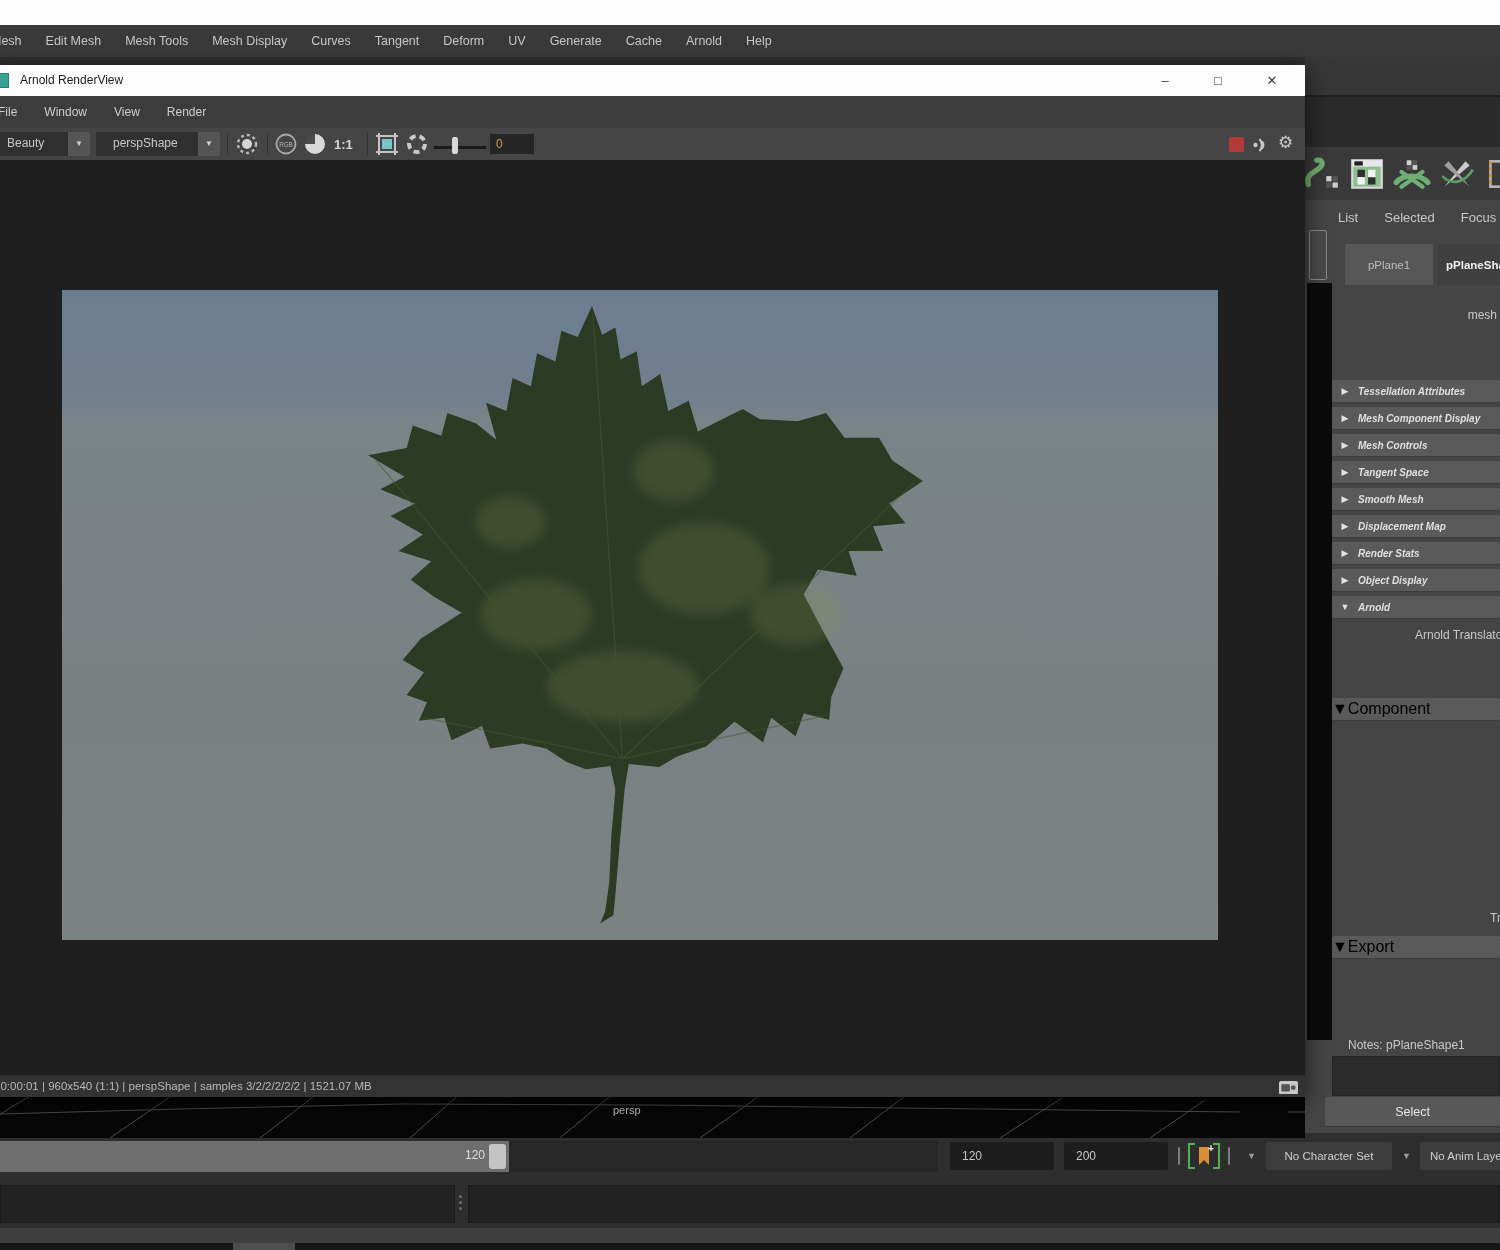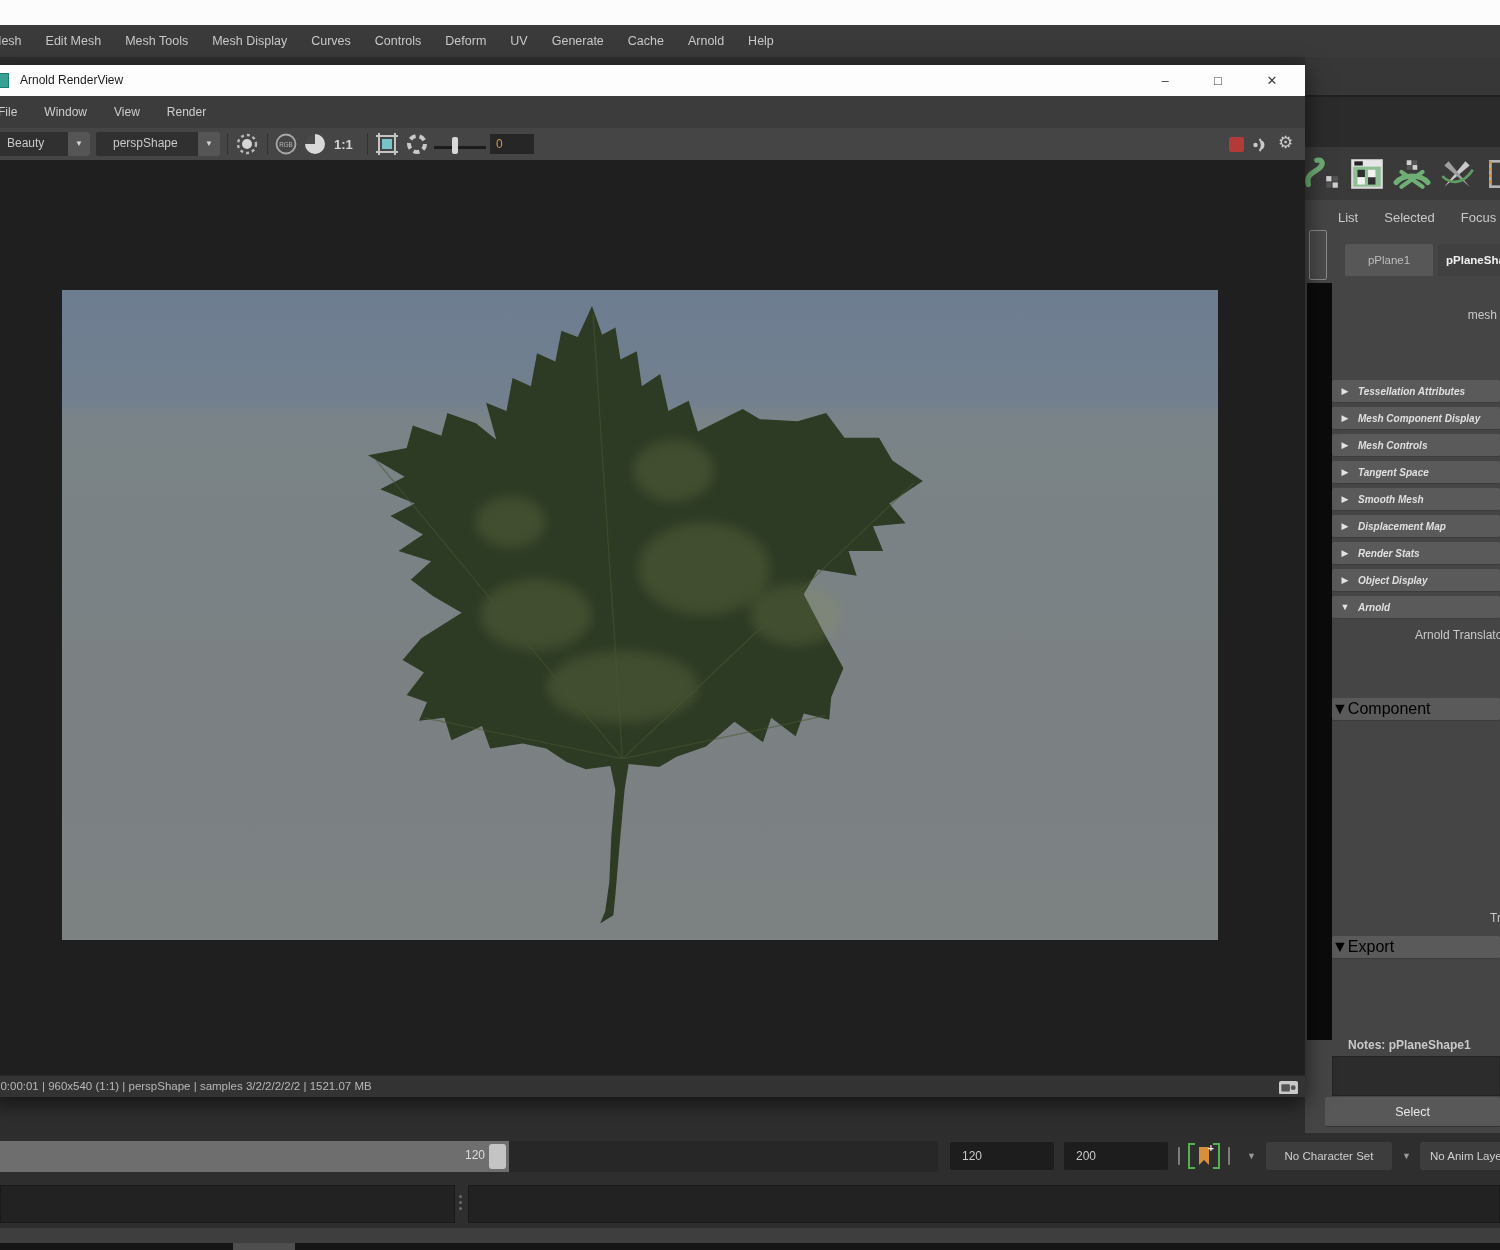--- a/index.html
+++ b/index.html
@@ -21,41 +21,41 @@
   #right-upper-b { left:1305px; top:95px; width:195px; height:52px; background:#2b2b2b; border-top:2px solid #202020; }
   #shelf-row { left:1300px; top:147px; width:200px; height:53px; background:#3a3a3a;
                display:flex; align-items:center; gap:7px; padding-left:3px; }
   .shelf-icon { width:38px; height:38px; flex:0 0 38px; }
   .shelf-icon svg { width:100%; height:100%; }
 
   
   #attr-panel { left:1305px; top:200px; width:195px; height:933px; background:#454545; overflow:hidden; }
   #ae-menu { position:absolute; left:33px; top:10px; display:flex; gap:26px;
              color:#c9c9c9; font-size:13px; white-space:nowrap; }
-  .ae-tab { position:absolute; top:44px; height:32px; font-size:11.5px;
+  .ae-tab { position:absolute; top:44px; height:41px; font-size:11.5px;
             display:flex; align-items:center; justify-content:center; overflow:hidden; white-space:nowrap; }
   #ae-tab-1 { left:40px; width:88px; background:#575757; color:#bdbdbd; border-radius:2px 2px 0 0; }
   #ae-tab-2 { left:133px; width:70px; background:#404040; color:#f0f0f0; font-weight:bold;
               justify-content:flex-start; padding-left:8px; border-radius:2px 2px 0 0; }
   #ae-mesh-label { position:absolute; left:100px; top:108px; width:92px; text-align:right;
                    color:#c9c9c9; font-size:12px; }
   #ae-strip-box { position:absolute; left:4px; top:30px; width:18px; height:50px;
                   border:1px solid #8a8a8a; background:#4a4a4a; border-radius:2px; }
   #ae-black-strip { position:absolute; left:2px; top:83px; width:25px; height:757px; background:#0b0b0b; }
   #ae-sections { position:absolute; left:27px; top:180px; width:168px; }
   .ae-sec { height:23px; margin-bottom:4px; background:#5a5a5a; border-radius:2px;
             display:flex; align-items:center; overflow:hidden; white-space:nowrap;
             border-bottom:1px solid #3c3c3c; }
   .ae-sec .arr { width:26px; text-align:center; color:#e3e3e3; font-size:9px; flex:0 0 26px; }
   .ae-sec .lbl { color:#e0e0e0; font-size:10px; font-weight:bold;font-style:italic; }
   .ae-hdr { position:absolute; left:27px; width:168px; height:23px; background:#5a5a5a; border-radius:2px;
             display:flex; align-items:center; overflow:hidden; white-space:nowrap; border-bottom:1px solid #3c3c3c; }
   #ae-translator { position:absolute; left:110px; top:428px; color:#c9c9c9; font-size:12px; white-space:nowrap; }
   #ae-trace { position:absolute; left:157px; top:711px; color:#c9c9c9; font-size:12px; white-space:nowrap;margin-left:28px; }
-  #ae-notes-label { position:absolute; left:43px; top:838px; color:#c9c9c9; font-size:12px; font-weight:bold; white-space:nowrap; }
+  #ae-notes-label { position:absolute; left:43px; top:838px; color:#c9c9c9; font-size:12px; font-weight:normal; white-space:nowrap; }
   #ae-notes-box { position:absolute; left:27px; top:856px; width:168px; height:40px; background:#2c2c2c; border:1px solid #242424; }
   #ae-select-btn { position:absolute; left:20px; top:897px; width:175px; height:30px; background:#585858;
                    color:#e8e8e8; font-size:12.5px; display:flex; align-items:center; justify-content:center;
                    border-radius:2px; border-bottom:1px solid #333; }
 
   
   #viewport-strip { left:0; top:1090px; width:1305px; height:48px; background:#070707; overflow:hidden; }
   #persp-label { position:absolute; left:613px; top:14px; color:#c9c9c9; font-size:11px; }
 
   
@@ -135,21 +135,21 @@
 
 <div id="stage">
 
   <div class="abs" id="top-white"></div>
   <div class="abs" id="main-menubar">
       <div class="mi">Mesh</div>
       <div class="mi">Edit Mesh</div>
       <div class="mi">Mesh Tools</div>
       <div class="mi">Mesh Display</div>
       <div class="mi">Curves</div>
-      <div class="mi">Controls</div>
+      <div class="mi">Tangent</div>
       <div class="mi">Deform</div>
       <div class="mi">UV</div>
       <div class="mi">Generate</div>
       <div class="mi">Cache</div>
       <div class="mi">Arnold</div>
       <div class="mi">Help</div>
     </div>
 
   <div class="abs" id="right-upper-a"></div>
   <div class="abs" id="right-upper-b"></div>
@@ -259,20 +259,38 @@
     <div id="ae-trace">Trace</div>
     <div class="ae-hdr" style="top:736px;">
       <span class="arr">▼</span>
       <span class="lbl">Export</span>
     </div>
     <div id="ae-notes-label">Notes: pPlaneShape1</div>
     <div id="ae-notes-box"></div>
     <div id="ae-select-btn">Select</div>
   </div>
 
+  <div class="abs" id="viewport-strip">
+    <svg width="1305" height="48">
+      <g stroke="#4f4f4f" stroke-width="1" fill="none">
+        <line x1="-40" y1="48" x2="40" y2="0"></line>
+          <line x1="110" y1="48" x2="180" y2="0"></line>
+        <line x1="260" y1="48" x2="322" y2="0"></line>
+          <line x1="410" y1="48" x2="462" y2="2"></line>
+        <line x1="560" y1="48" x2="615" y2="2"></line>
+          <line x1="700" y1="48" x2="762" y2="4"></line>
+        <line x1="850" y1="48" x2="905" y2="6"></line>
+          <line x1="1000" y1="48" x2="1062" y2="8"></line>
+        <line x1="1150" y1="48" x2="1205" y2="10"></line>
+        <polyline points="0,24 180,19 400,14 650,15 900,18 1150,21 1240,22"></polyline>
+        <line x1="1288" y1="22" x2="1305" y2="22"></line>
+      </g>
+    </svg>
+    <div id="persp-label">persp</div>
+  </div>
 
   <div class="abs" id="timeline-row">
     <div id="time-slider">
       <div id="time-slider-fill"></div>
       <div id="time-slider-frame">120</div>
       <div id="time-slider-handle"></div>
     </div>
     <div class="tl-field" style="left:950px;">120</div>
     <div class="tl-field" style="left:1064px;">200</div>
     <div class="tl-sep" style="left:1178px;"></div>

